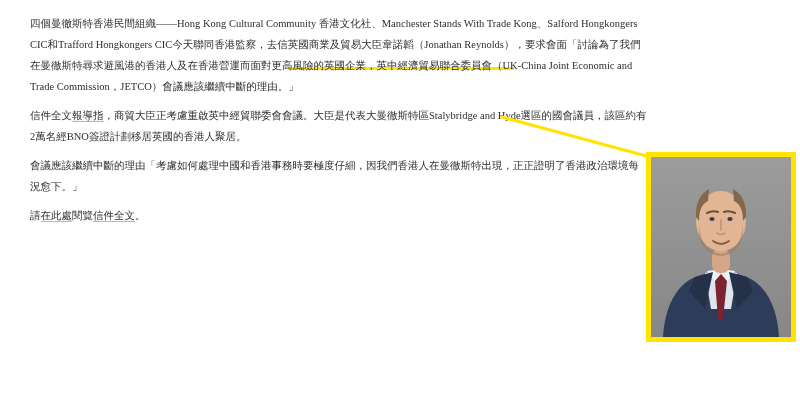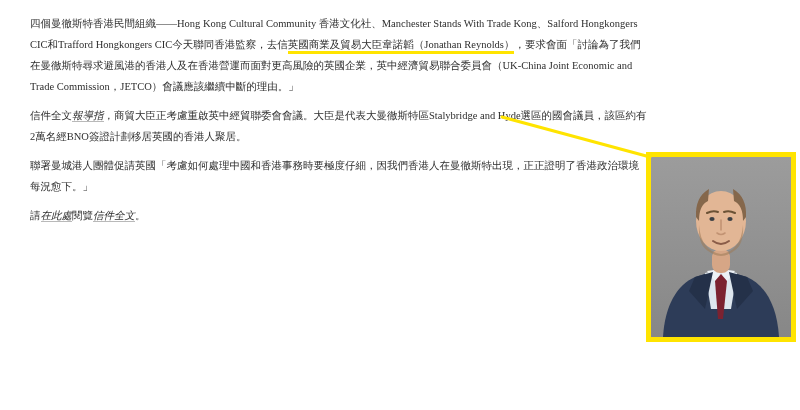--- a/index.html
+++ b/index.html
@@ -12,26 +12,25 @@
     font-weight:bold;color:#151515;text-align:center;
     font-size:22px;line-height:30px;margin:13px 20px 8px 20px;letter-spacing:0.5px;
   }
   .title span{display:block;}
   .body-col{
     margin-left:30px;width:618px;
     font-size:10.5px;line-height:21px;text-align:left;
   }
   .body-col p{margin:0 0 8px 0;}
   .hl{
-    border-bottom:3px solid #ffe400;padding-bottom:1px;
+    border-bottom:3px solid #ffe400;padding-bottom:17px;
   }
   .link{
     color:inherit;text-decoration:none;cursor:pointer;
     border-bottom:1px solid #b9b9b9;
-    font-style:italic;
   }
   .photo-frame{
     position:absolute;left:646px;top:152px;width:140px;height:180px;
     border:5px solid #ffe400;background:#909090;box-sizing:content-box;
   }
   .photo-frame svg{display:block;}
   .connector{
     position:absolute;left:0;top:0;width:800px;height:410px;
     pointer-events:none;
   }
@@ -42,21 +41,21 @@
 <h1 class="title">
 </h1>
 
 <div class="body-col">
   <p><span>四個曼徹斯特香港民間組織——Hong Kong Cultural Community 香港文化社、Manchester Stands With Trade Kong、Salford Hongkongers CIC和Trafford Hongkongers CIC今天聯同香港監察，去信</span><span class="hl">英國商業及貿易大臣韋諾韜（Jonathan Reynolds）</span><span>，要求會面「討論為了我們在曼徹斯特尋求避風港的香港人及在香港營運而面對更高風險的英國企業，英中經濟貿易聯合委員會（UK-China Joint Economic and Trade Commission，JETCO）會議應該繼續中斷的理由。」</span></p>
 
   <p><span>信件全文</span><span class="link">報導指</span><span>，商貿大臣正考慮重啟英中經貿聯委會會議。大臣是代表大曼徹斯特區Stalybridge and Hyde選區的國會議員，該區約有2萬名經BNO簽證計劃移居英國的香港人聚居。</span></p>
 
 
 
-  <p>聯署曼城港人團體促請英國「考慮如何處理中國和香港事務時要極度仔細，因我們香港人在曼徹斯特出現，正正證明了香港政治環境每況愈下。」</p>
+  <p>會議應該繼續中斷的理由「考慮如何處理中國和香港事務時要極度仔細，因我們香港人在曼徹斯特出現，正正證明了香港政治環境每況愈下。」</p>
 
   <p><span>請</span><span class="link">在此處</span><span>閱覽</span><span class="link">信件全文</span><span>。</span></p>
 </div>
 
 <div class="photo-frame">
   <svg width="140" height="180" viewBox="0 0 140 180">
     <defs>
       <linearGradient id="bg" x1="0" y1="0" x2="0" y2="1">
         <stop offset="0" stop-color="#9c9c9c"></stop>
         <stop offset="1" stop-color="#878787"></stop>

